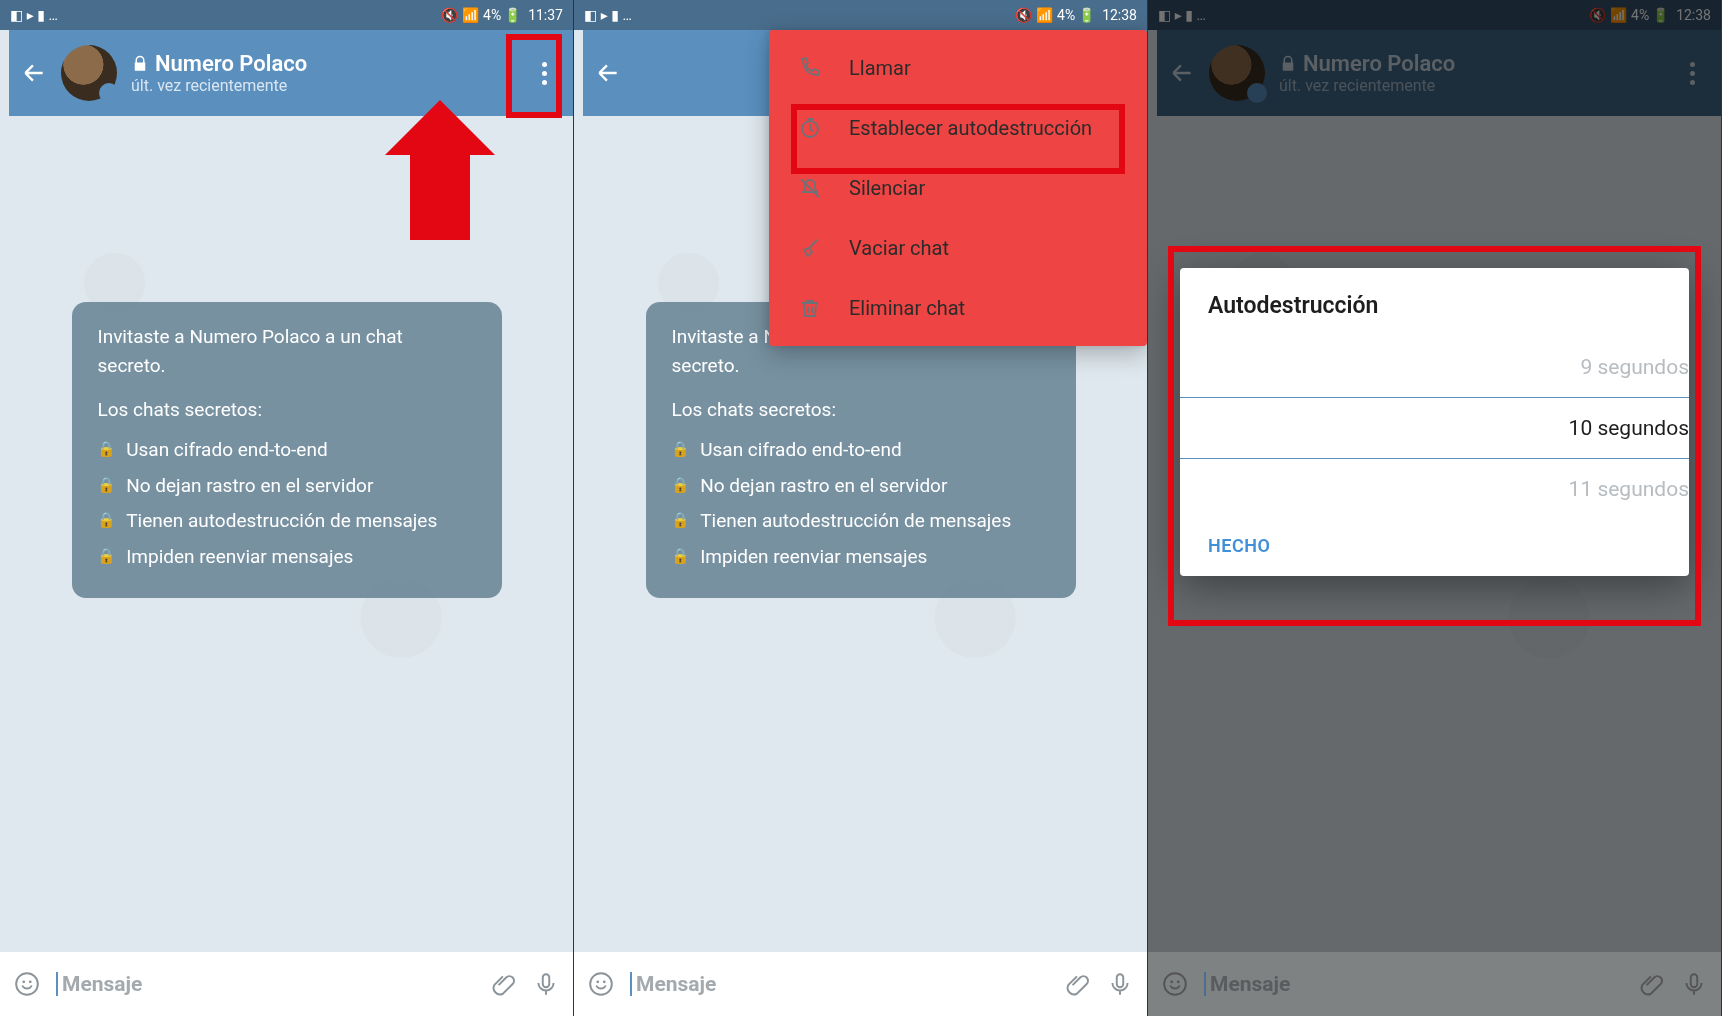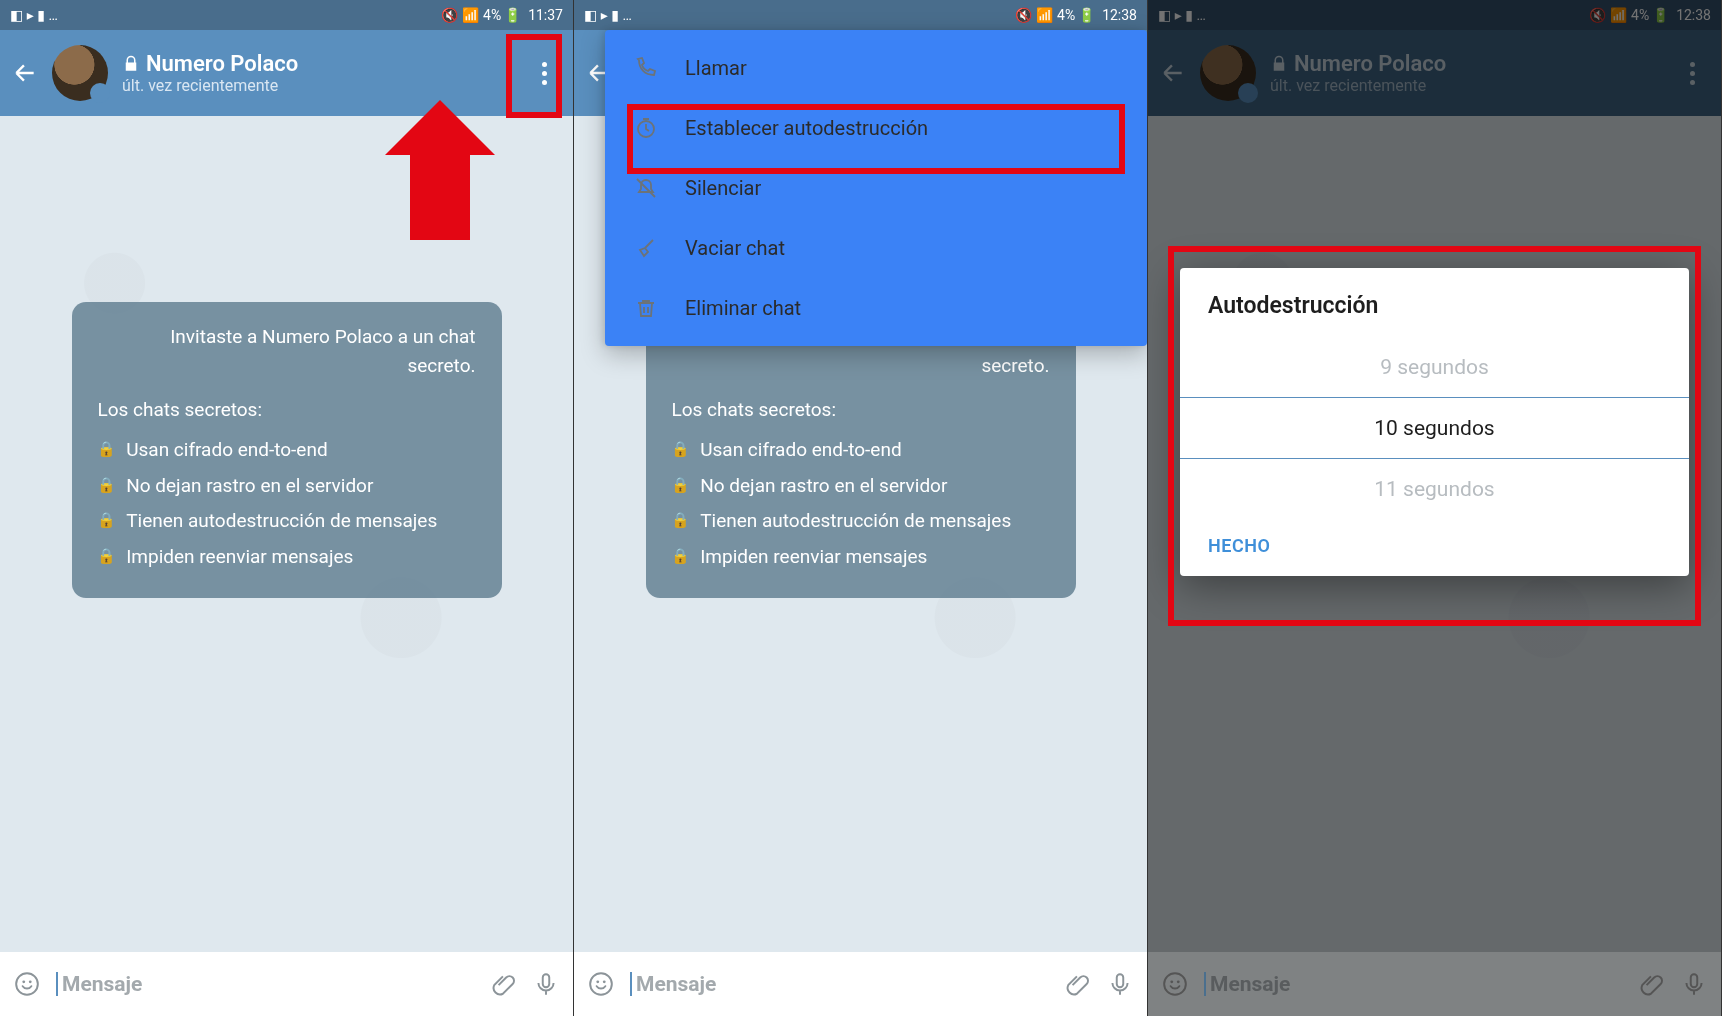--- a/index.html
+++ b/index.html
@@ -7,21 +7,21 @@
   .row { display: flex; width: 1722px; height: 1016px; }
   .screen { width: 574px; height: 1016px; position: relative; background: #dfe8ee; overflow: hidden; border-right: 1px solid #333; }
   .statusbar {
     height: 30px; background: #496d8c; color: #fff; display: flex;
     justify-content: space-between; align-items: center; padding: 0 10px;
     font-size: 14px;
   }
   .statusbar .left, .statusbar .right { display: flex; gap: 6px; align-items: center; }
   .appbar {
     height: 86px; background: #5a8fbe; display: flex; align-items: center;
-    padding: 0 12px; gap: 14px; color: #fff; position: relative;
+    padding: 0 12px; gap: 14px; color: #fff; position: relative; margin-left: 9px;
   }
   .appbar .back { font-size: 28px; color:#fff; }
   .avatar {
     width: 56px; height: 56px; border-radius: 50%;
     background: radial-gradient(circle at 40% 35%, #8c6b4a 0 40%, #3a2d1f 41% 100%);
     position: relative; flex: none;
   }
   .avatar::after{
     content:""; position:absolute; bottom:-2px; right:-2px; width:20px;height:20px;
     border-radius:50%; background:#5a8fbe; display:flex;
@@ -42,21 +42,21 @@
     background: #dfe8ee;
     background-image:
       radial-gradient(circle at 20% 20%, rgba(0,0,0,0.02) 0 30px, transparent 31px),
       radial-gradient(circle at 70% 60%, rgba(0,0,0,0.02) 0 40px, transparent 41px);
   }
   .infobox {
     position:absolute; top:302px; left:50%; transform:translateX(-50%);
     width: 430px; background: rgba(90,120,140,0.78); border-radius:14px;
     padding: 20px 26px 24px; color:#fff; font-size:19px; line-height:1.55;
   }
-  .infobox .intro { text-align:right; margin-bottom:14px; }
+  .infobox .intro { text-align:left; margin-bottom:14px; }
   .infobox .heading { margin-bottom:8px; }
   .infobox ul { list-style:none; }
   .infobox li { display:flex; gap:10px; padding:3px 0; }
   .lock-ic { font-size:15px; opacity:0.9; margin-top:3px; }
   .inputbar {
     position:absolute; bottom:0; left:0; right:0; height:64px; background:#fff;
     display:flex; align-items:center; padding:0 14px; gap:16px;
   }
   .inputbar .ph { flex:1; color:#a3a9ad; font-size:21px; border-left:2px solid #5a8fbe; padding-left:4px;font-weight:bold;}
   .inputbar svg, .ic { color:#8c9499; }
@@ -69,39 +69,39 @@
     left: 410px; top: 150px;
   }
   .arrow-up::before{
     content:""; position:absolute; top:-50px; left:50%; transform:translateX(-50%);
     border-left:55px solid transparent; border-right:55px solid transparent;
     border-bottom:55px solid #e30613;
   }
 
   
   .menu {
-    position:absolute; top:30px; right:0; width:542px; background:#3b82f6;
+    position:absolute; top:30px; right:0; width:378px; background:#ef4444;
     box-shadow: 0 8px 24px rgba(0,0,0,0.25), -2px 0 6px rgba(0,0,0,0.1);
     border-radius:4px; padding: 8px 0;
   }
   .menu-item {
     display:flex; align-items:center; gap:26px; padding:18px 28px;
     font-size:20px; color:#2b2b2b;
   }
   .menu-item .mi { width:26px; display:flex; justify-content:center; color:#6c7378;}
   .menu .red-box{ left:22px; right:22px; top:74px; height:70px; }
 
   
   .dim { position:absolute; inset:0; background:rgba(0,0,0,0.55); }
   .dialog {
     position:absolute; left:32px; right:32px; top:268px; background:#fff; border-radius:4px;
     padding: 24px 0 14px; box-shadow:0 10px 40px rgba(0,0,0,0.4);
   }
   .dialog h3 { font-size:23px; font-weight:600; padding:0 28px 18px; color:#1e1e1e;}
-  .picker { text-align:center; }
+  .picker { text-align:right; }
   .picker .opt { padding:18px 0; font-size:21px; }
   .picker .faded { color:#b7bcc0; }
   .picker .sel { color:#1e1e1e; border-top:1px solid #5a8fbe; border-bottom:1px solid #5a8fbe; }
   .dialog .done { text-align:left; padding:16px 28px 6px; color:#3f8fd9; font-weight:600; font-size:18px; letter-spacing:0.5px;}
   .dialog-wrap .red-box{ left:20px; right:20px; top:246px; height:380px; }
 
   .screen.s3 .appbar{ background:#3f6584;}
   .screen.s3 .statusbar{ background:#34506a;}
   .screen.s3 .inputbar{ background:#7f8283;}
   .screen.s3 .inputbar .ph{ color:#595c5e; border-left-color:#4a6f8e;}

